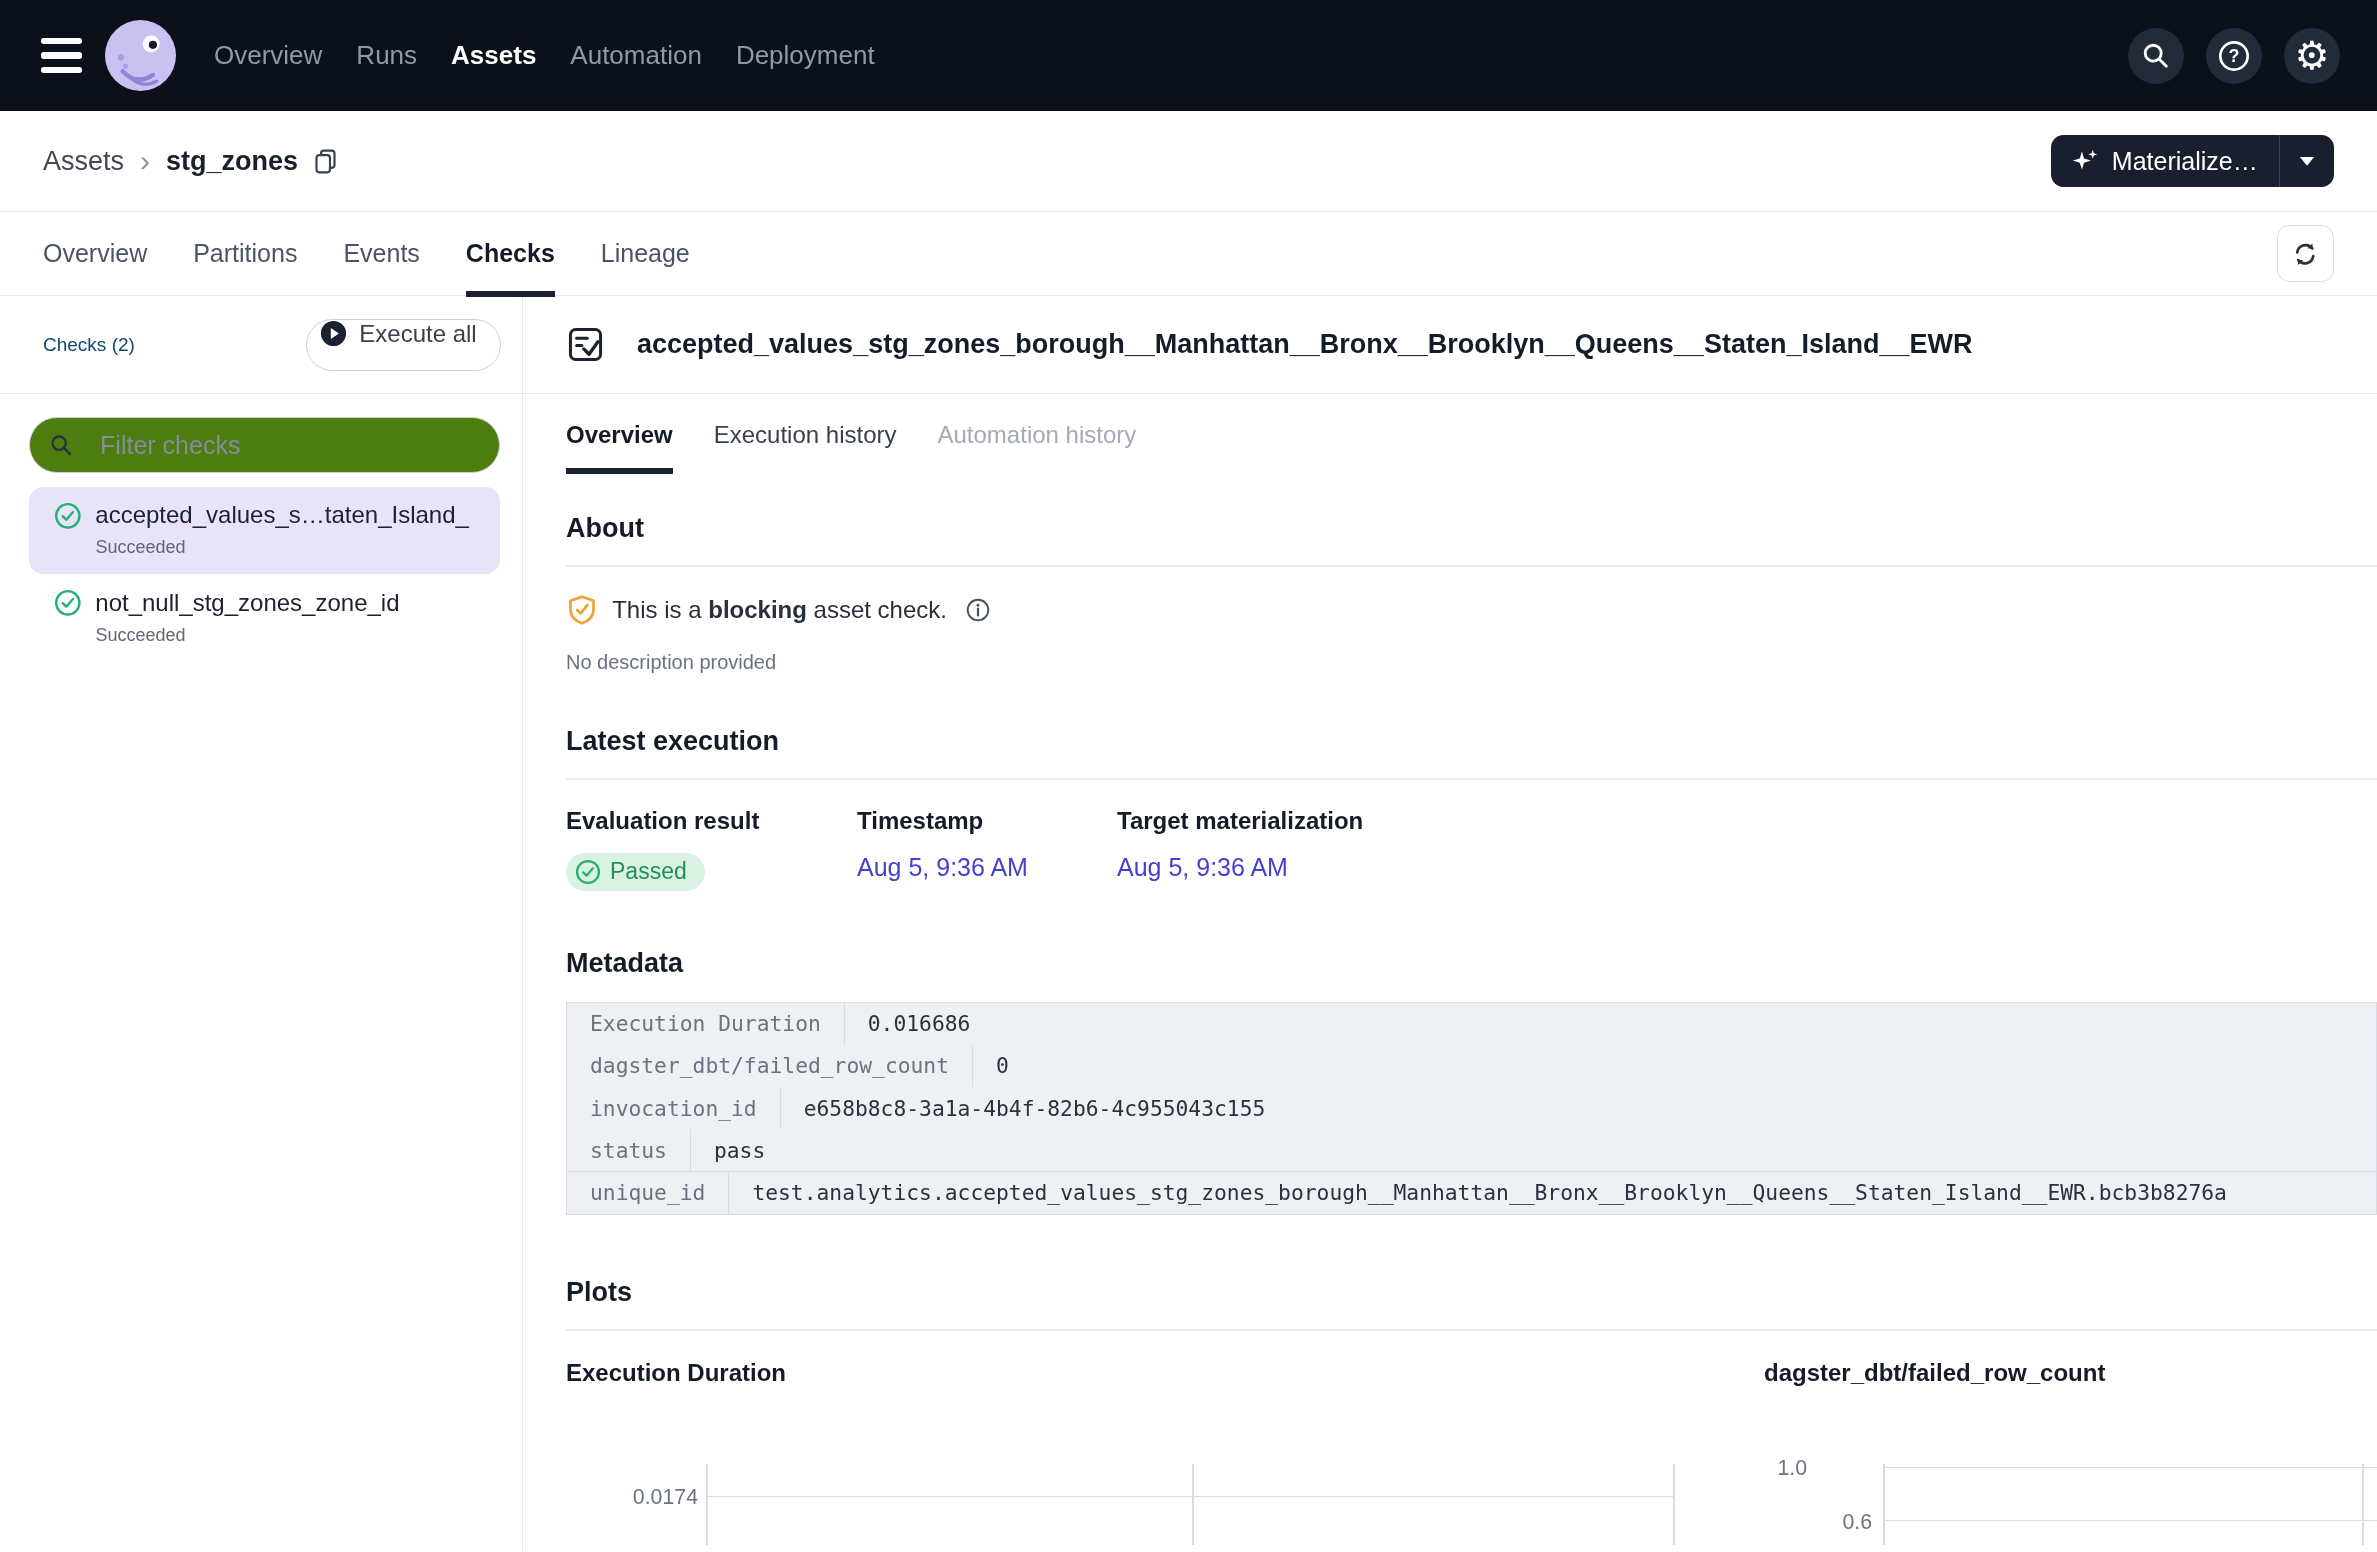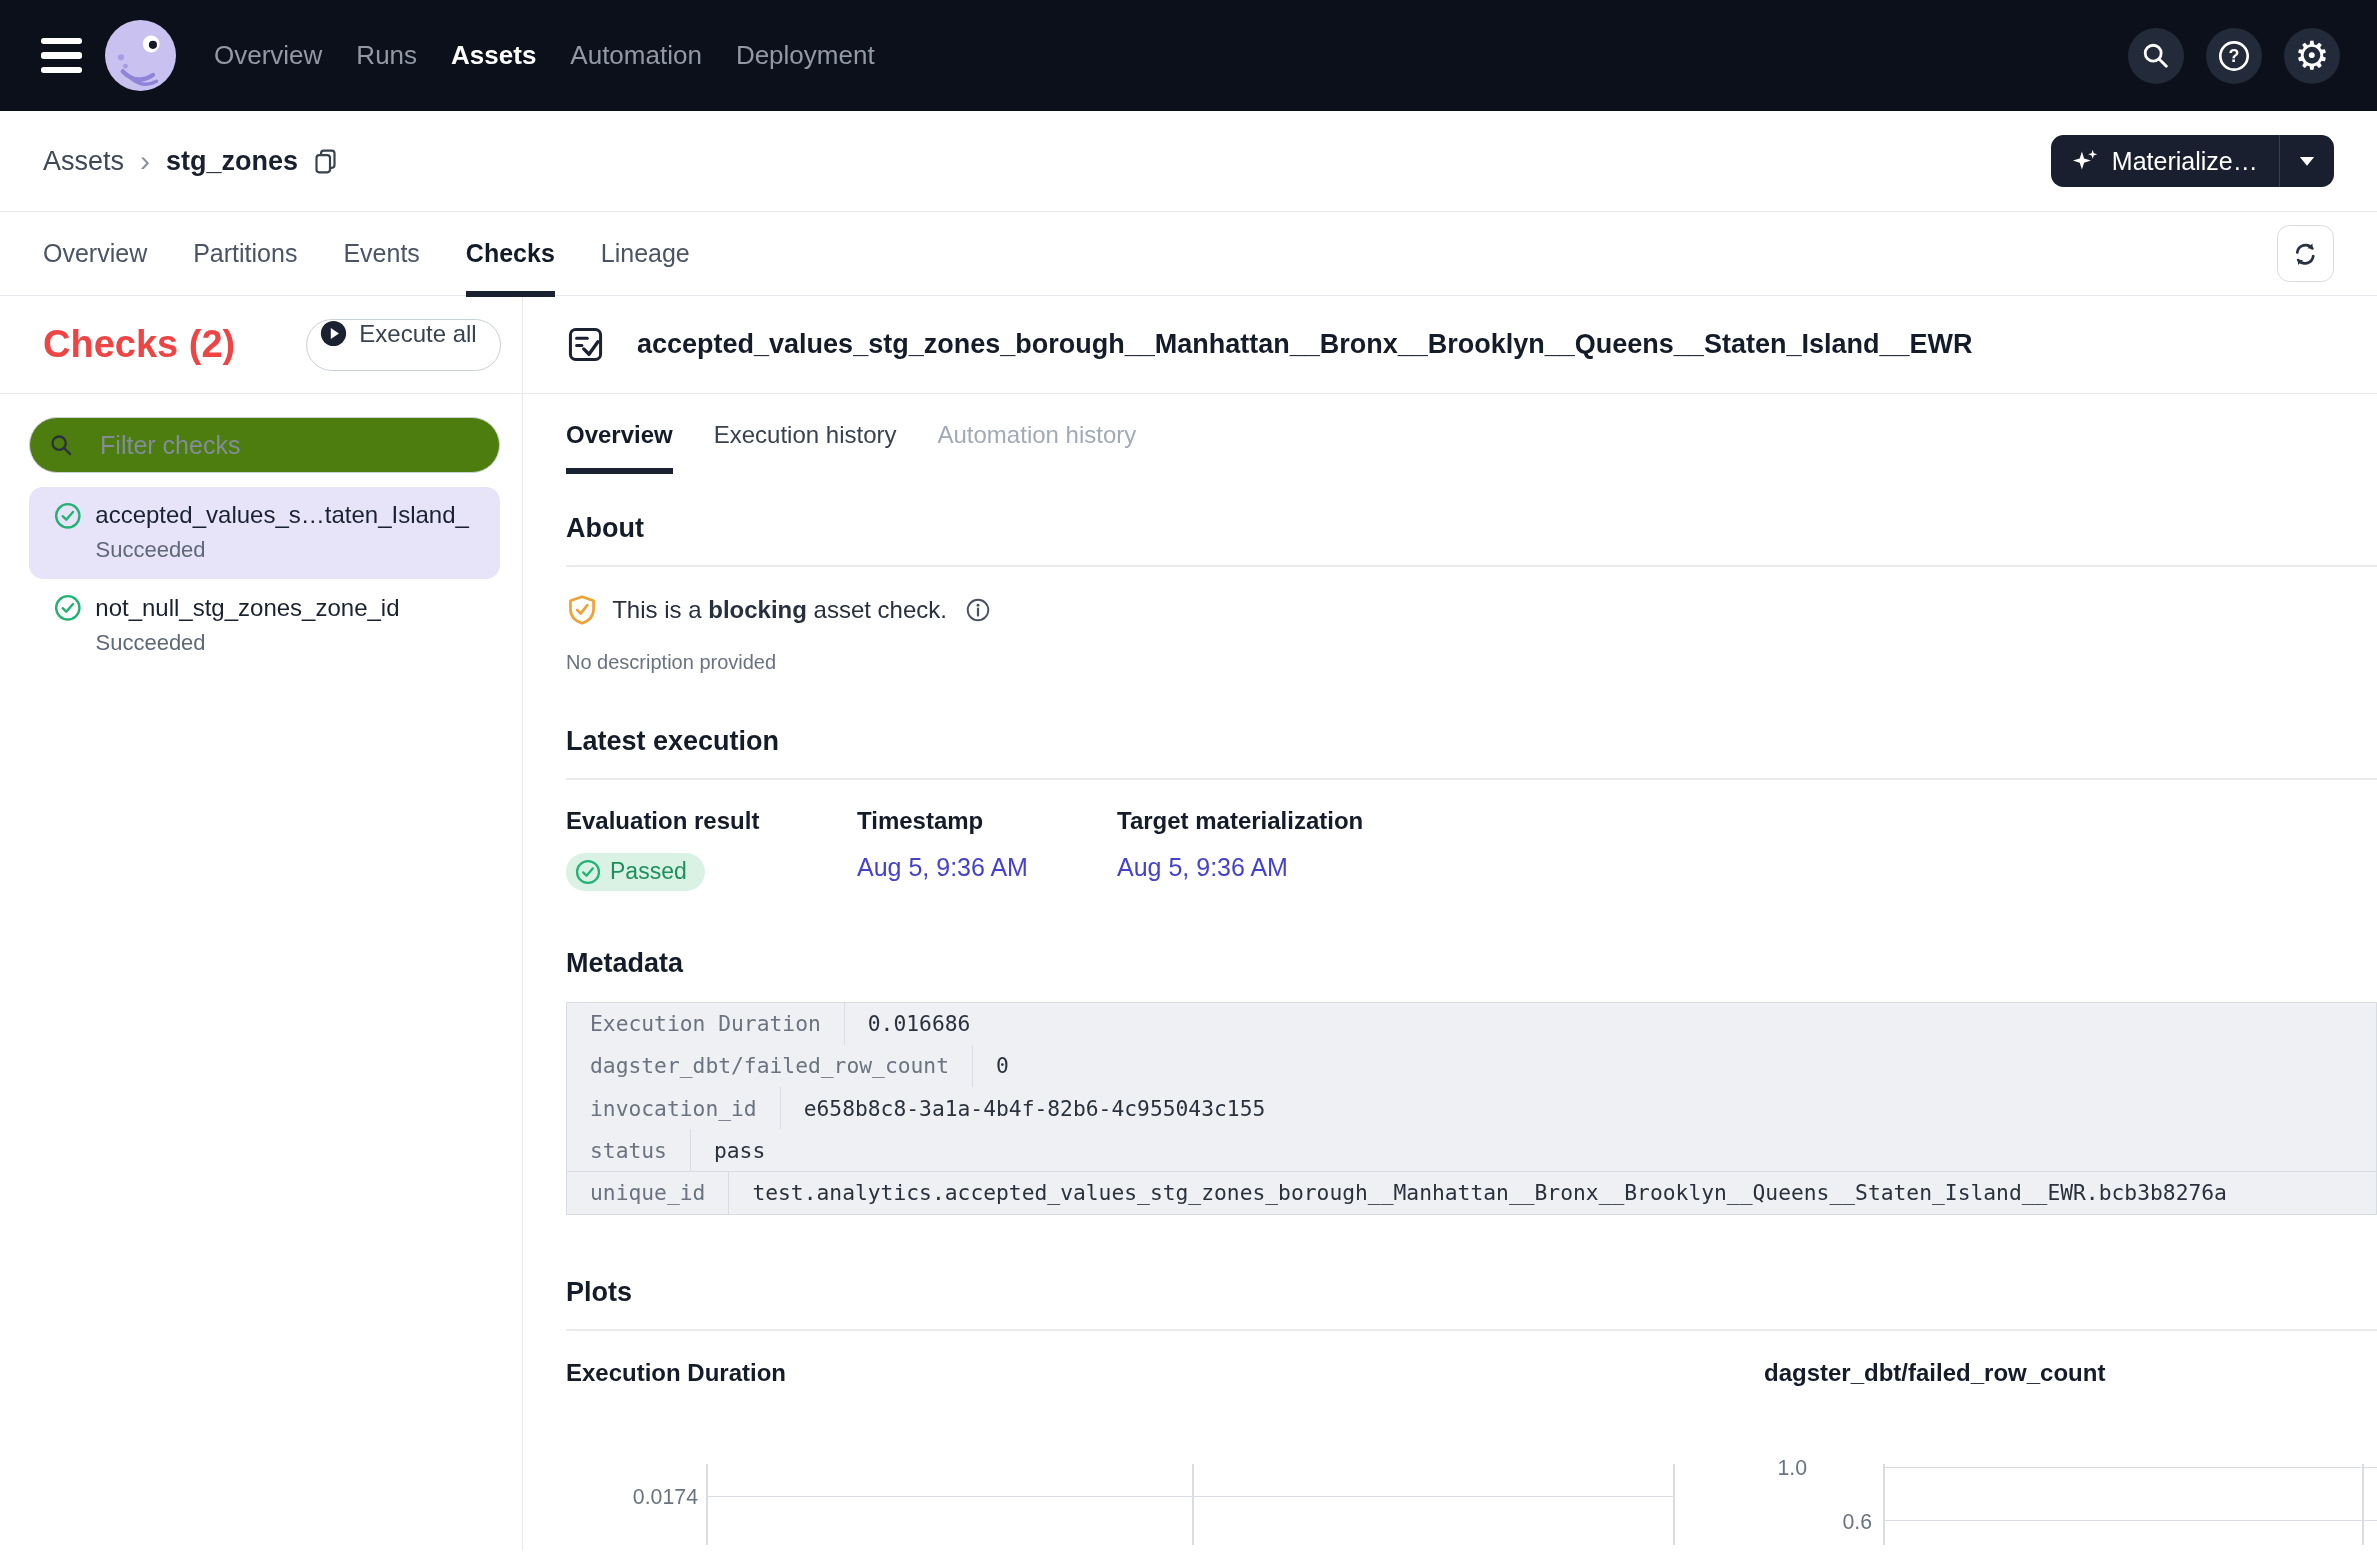--- a/index.html
+++ b/index.html
@@ -40,34 +40,34 @@
   .atab.active{color:#131A28;font-weight:700}
   .atab.active::after{content:"";position:absolute;left:0;right:0;bottom:-1.8px;height:6.2px;background:#1A2130}
   .refresh-btn{position:absolute;right:43px;top:13.3px;width:57px;height:57px;border:1.8px solid #D8DCE2;
                border-radius:12.4px;background:#fff;display:flex;align-items:center;justify-content:center;cursor:pointer}
 
   
   .workspace{display:flex;height:1255px}
   .sidebar{width:523px;flex:none;border-right:1.8px solid #E7E9EE;display:flex;flex-direction:column}
   .sidebar-header{height:98px;flex:none;border-bottom:1.8px solid #E7E9EE;display:flex;align-items:center;
                   justify-content:space-between;padding:0 21.3px 0 43px}
-  .sidebar-title{font-size:38px;font-weight:700;color:#ef4444}
+  .sidebar-title{font-size:19px;font-weight:400;color:#0c4a6e}
   .execute-btn{height:52px;border:1.8px solid #CBD1D9;border-radius:27px;background:#fff;display:flex;
                align-items:flex-start;gap:12.4px;padding:0 23px 0 13.3px;font-size:24px;color:#39424F;cursor:pointer}
   .sidebar-body{padding:23px 22px 0 28.5px}
   .filter-box{height:56px;border:1.8px solid #CBD1D9;border-radius:33px;display:flex;align-items:center;
               gap:24px;padding:0 19.6px;background:#4d7c0f}
   .filter-box input{border:none;outline:none;font-size:25px;color:#19202E;flex:1;font-family:inherit;min-width:0;background:transparent}
   .filter-box input::placeholder{color:#848D9B}
   .check-list{margin-top:14.2px}
   .check-item{border-radius:14.2px;padding:14.2px 14.2px 16px 25px;cursor:pointer}
   .check-item.selected{background:#E7E3F9}
   .ci-row{display:flex;align-items:center;gap:14.2px}
   .ci-title{font-size:24px;color:#1A2230;white-space:nowrap;overflow:hidden;flex:1}
-  .ci-status{font-size:22px;color:#5F6875;margin:8px 0 0 42px}
+  .ci-status{font-size:18px;color:#5F6875;margin:8px 0 0 42px}
 
   
   .main{flex:1;min-width:0}
   .check-header{height:98px;border-bottom:1.8px solid #E7E9EE;display:flex;align-items:center;gap:32px;padding:0 43px}
   .check-title{font-size:27px;font-weight:700;color:#141B29;white-space:nowrap;overflow:hidden}
   .content{padding-left:43px}
   .inner-tabs{display:flex;gap:41px;margin-top:5.3px}
   .itab{font-size:24px;color:#39424F;padding:21.3px 0 25px;position:relative;cursor:pointer}
   .itab.active{color:#131A28;font-weight:700}
   .itab.active::after{content:"";position:absolute;left:0;right:0;bottom:0;height:5.3px;background:#1A2130}

